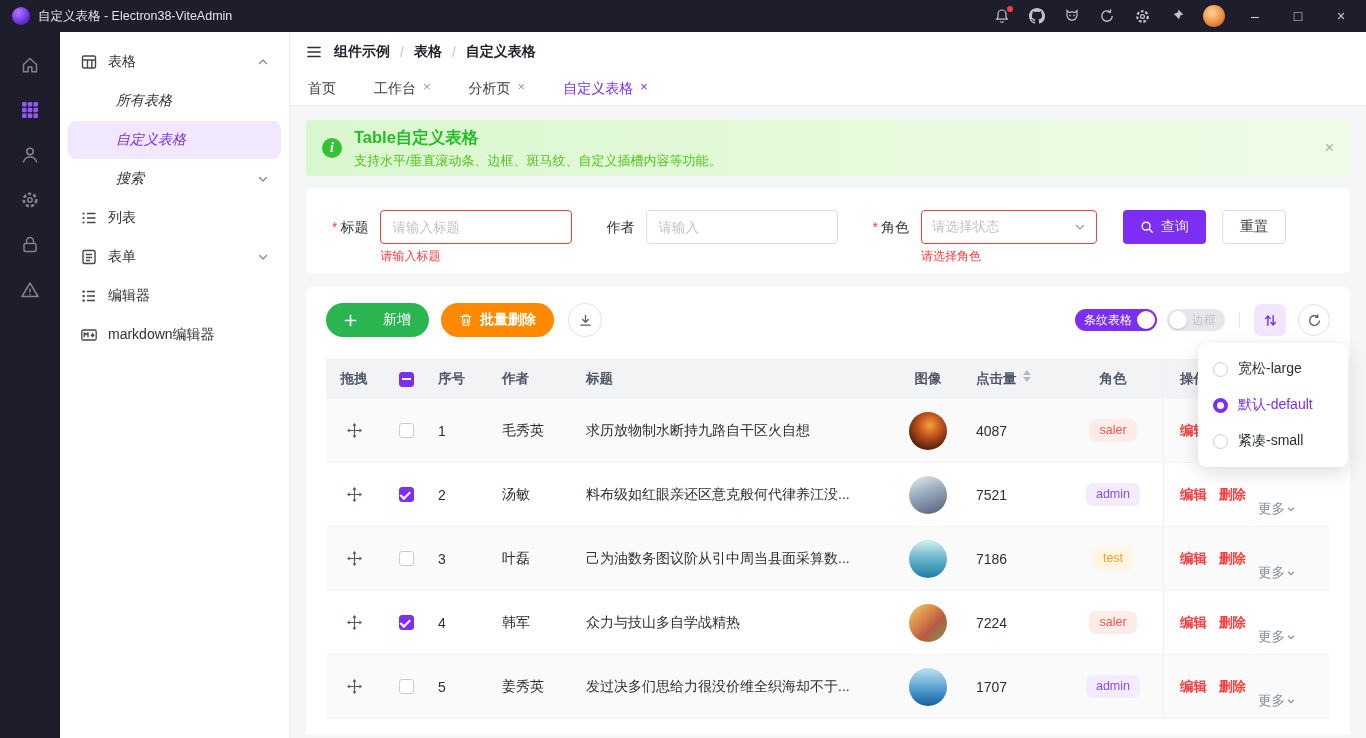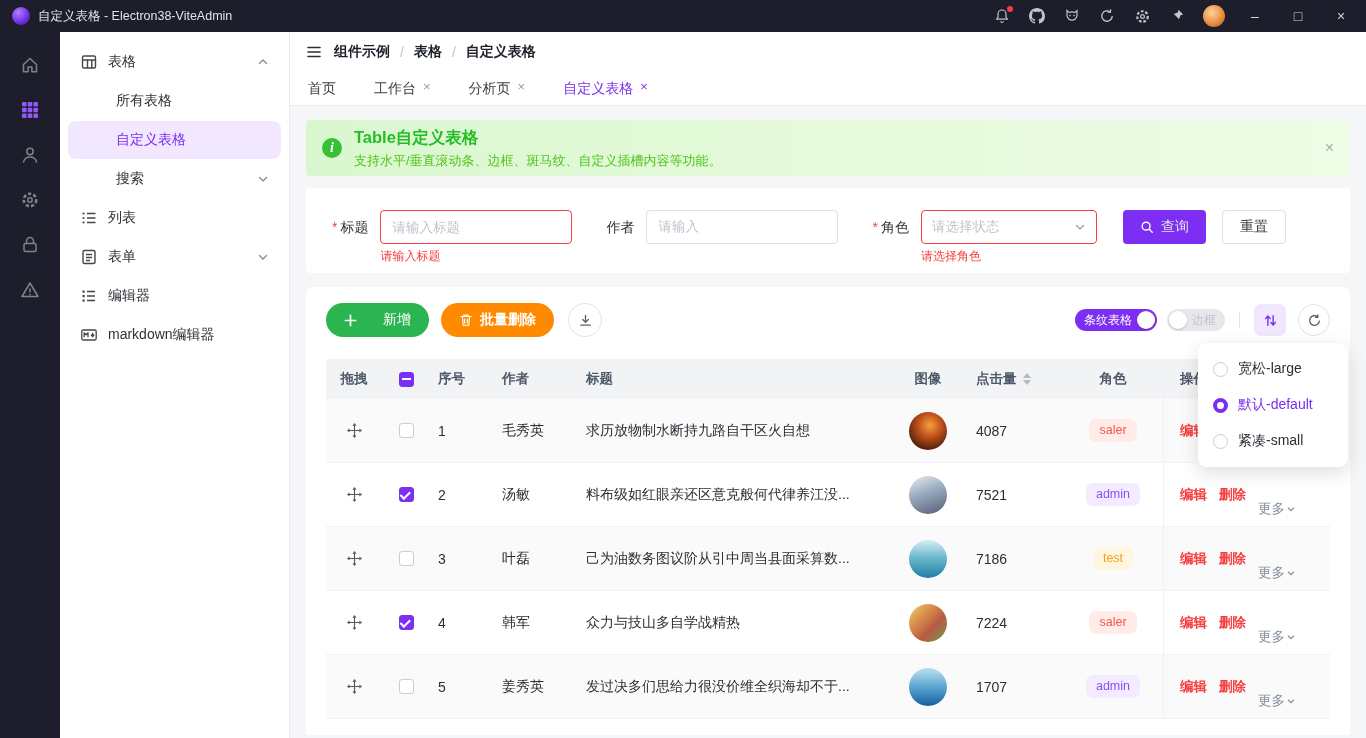--- a/index.html
+++ b/index.html
@@ -26,21 +26,21 @@
   
   .body{flex:1;display:flex;min-height:0;}
   .rail{width:60px;background:var(--dark);display:flex;flex-direction:column;align-items:center;padding-top:18px;gap:15px;flex:0 0 60px;}
   .rail-item{width:34px;height:30px;display:flex;align-items:center;justify-content:center;color:#82828f;cursor:pointer;}
   .rail-item.active{color:#9158f8;}
 
   .sidebar{width:230px;background:#fff;border-right:1px solid #ececf0;padding:10px 8px;flex:0 0 230px;}
   .m-item{height:38px;margin:1px 0;border-radius:8px;display:flex;align-items:center;font-size:14px;color:#303138;cursor:pointer;padding:0 12px;position:relative;}
   .m-item .m-icon{width:18px;height:18px;margin-right:10px;color:#45464d;display:inline-flex;}
   .m-item .chev{margin-left:auto;color:#8a8a93;}
-  .m-item.child{padding-left:48px;}
+  .m-item.child{padding-left:48px;font-style:italic;}
   .m-item.active{background:#f1e7fe;color:var(--primary);}
 
   .main{flex:1;display:flex;flex-direction:column;min-width:0;}
   .crumb-bar{height:40px;background:#fff;display:flex;align-items:center;padding:0 16px;gap:12px;flex:0 0 40px;}
   .crumb-bar .fold{color:#2b2f36;display:inline-flex;cursor:pointer;}
   .crumb{display:flex;align-items:center;gap:10px;font-size:14px;font-weight:700;color:#1d2129;}
   .crumb .sep{color:#c2c6cc;font-weight:400;}
   .tabs-bar{height:34px;background:#fff;border-bottom:1px solid #ececf0;display:flex;align-items:center;padding:0 18px;gap:38px;flex:0 0 34px;}
   .tab{font-size:14px;color:#3f4047;display:flex;align-items:flex-start;gap:7px;cursor:pointer;}
   .tab .x{font-size:13px;color:#9a9aa4;line-height:1;}
@@ -59,21 +59,21 @@
 
   
   .form-card{margin-top:12px;background:#fff;border-radius:4px;padding:22px 26px 8px;display:flex;align-items:flex-start;}
   .ffield{display:flex;align-items:flex-start;margin-right:34px;}
   .ffield label{font-size:14px;color:#30333a;line-height:34px;margin-right:12px;white-space:nowrap;}
   .req{color:var(--red);margin-right:3px;}
   .fctl{display:flex;flex-direction:column;}
   .inp{height:34px;border:1px solid var(--border);border-radius:4px;padding:0 11px;font-size:13.5px;color:#333;outline:none;background:#fff;font-family:"Liberation Sans",sans-serif;}
   .inp::placeholder{color:#bfc4cc;}
   .inp.err, .select.err{border-color:var(--red);}
-  .inp.w1{width:192px;} .inp.w2{width:192px;font-family:Liberation Mono, monospace;}
+  .inp.w1{width:192px;} .inp.w2{width:192px;}
   .select{width:176px;height:34px;border:1px solid var(--border);border-radius:4px;display:flex;align-items:center;padding:0 10px;cursor:pointer;background:#fff;}
   .select .ph{font-size:13.5px;color:#bfc4cc;flex:1;}
   .select .chev{color:#9aa0a8;}
   .ferr{font-size:12px;color:var(--red);margin-top:4px;}
   .btn{height:34px;border-radius:4px;border:none;display:inline-flex;align-items:center;justify-content:center;gap:7px;font-size:14px;cursor:pointer;font-family:"Liberation Sans",sans-serif;}
   .btn-primary{background:var(--primary);color:#e5e5e5;padding:0 17px;}
   .btn-plain{background:#fff;color:#3c3f45;border:1px solid var(--border);padding:0 17px;}
   .fbtns{display:flex;gap:16px;margin-left:0;}
 
   
@@ -96,21 +96,21 @@
   
   .tbl{margin-top:22px;}
   .thead,.trow{display:grid;grid-template-columns:56px 48px 64px 84px 1fr 80px 95px 100px 167px;align-items:center;}
   .thead{background:#f2f3f5;height:40px;}
   .th{font-size:13.5px;font-weight:700;color:#4e5969;padding-left:8px;}
   .trow{height:64px;border-bottom:1px solid #f4f4f6;}
   .trow:nth-child(even){background:#fafafb;}
   .td{font-size:14px;color:#2b2f36;padding-left:8px;}
   .c-drag,.c-check,.c-image,.c-role{display:flex;justify-content:center;padding-left:0 !important;}
   .th.c-drag,.th.c-image,.th.c-role{display:flex;justify-content:center;}
-  .c-clicks{display:flex;align-items:center;}
+  .c-clicks{display:flex;}
   .drag{color:#4e5969;display:inline-flex;cursor:grab;}
   .cb{width:15px;height:15px;border:1px solid #c9cdd4;border-radius:3px;background:#fff;display:inline-flex;align-items:center;justify-content:center;cursor:pointer;}
   .cb.active{background:var(--primary);border-color:var(--primary);}
   .cb.active::after{content:"";width:8px;height:4px;border-left:2px solid #fff;border-bottom:2px solid #fff;transform:rotate(-45deg) translate(0,-1px);}
   .cb.indet.active::after{width:9px;height:0;border-left:none;border-bottom:2px solid #fff;transform:none;}
   .sorter{display:inline-flex;flex-direction:column;gap:2px;margin-left:6px;}
   .caret{width:0;height:0;border-left:4px solid transparent;border-right:4px solid transparent;}
   .caret.up{border-bottom:5px solid #b3bac4;}
   .caret.down{border-top:5px solid #b3bac4;}
   .thumb{width:38px;height:38px;border-radius:50%;display:inline-block;cursor:pointer;}

